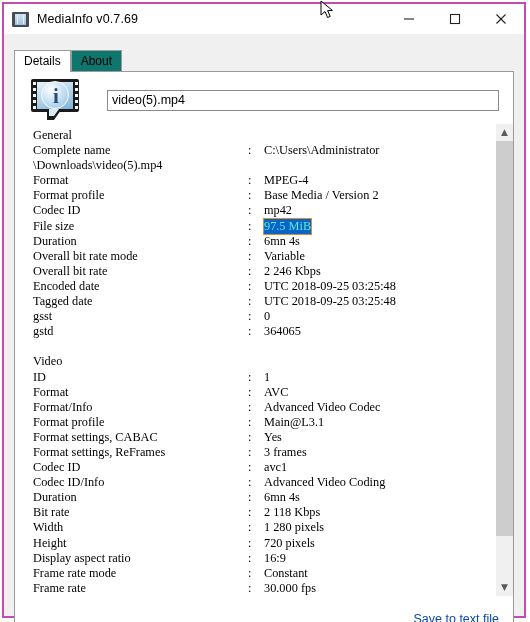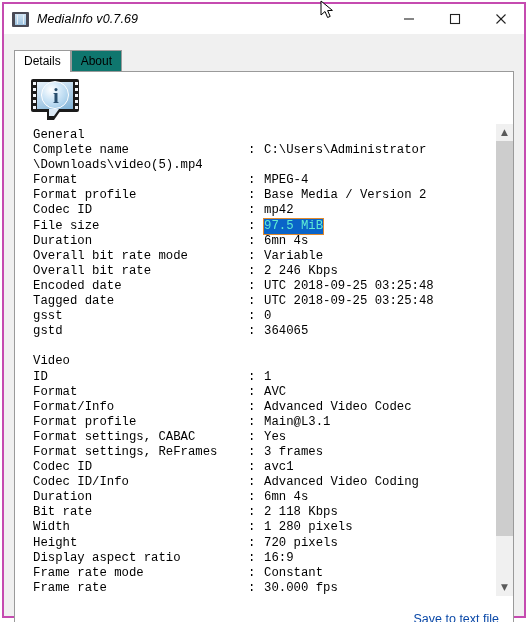--- a/index.html
+++ b/index.html
@@ -48,21 +48,20 @@
   #app-icon .bar1, #app-icon .bar2 {
     position: absolute; top: 3px;
     width: 1px; height: 9px; background: #e9eef4;
   }
   #app-icon .bar1 { left: 5px; }
   #app-icon .bar2 { left: 11px; }
   #title-text {
     font-size: 12.5px;
     color: #000;
     letter-spacing: 0.1px;
-    font-style: italic;
   }
   #window-controls {
     position: absolute;
     right: 0; top: 0;
     height: 30px;
     display: flex;
     align-items: stretch;
   }
   .winbtn {
     width: 46px;
@@ -198,21 +197,21 @@
   
   #info-wrap {
     flex: 1 1 auto;
     display: flex;
     position: relative;
     overflow: hidden;
     background: #ffffff;
   }
   #info-text {
     flex: 1 1 auto;
-    font-family: Liberation Mono, monospace;
+    font-family: Liberation Serif, serif;
     font-size: 12.3px;
     line-height: 15.1px;
     color: #000;
     padding: 4px 16px 0 18px;
     overflow: hidden;
     white-space: pre;
     box-sizing: border-box;
   }
   .row { display: block; height: 15.1px; }
   .k { display: inline-block; width: 215px; }
@@ -327,20 +326,21 @@
         <div class="perf" style="left:43.5px;top:9px"></div>
         <div class="perf" style="left:43.5px;top:15px"></div>
         <div class="perf" style="left:43.5px;top:21px"></div>
         <div class="perf" style="left:43.5px;top:27px"></div>
         <div class="tail"></div>
         <div class="tail-in"></div>
         <div class="circle">
           <div class="ichar">i</div>
         </div>
       </div>
+      <input id="filename-field" type="text" value="video(5).mp4" style="">
     </div>
 
     <div id="info-wrap">
       <div id="info-text"><span class="row">General</span><span class="row"><span class="k">Complete name</span><span class="sep">:</span><span class="v">C:\Users\Administrator</span></span><span class="row"><span class="k">\Downloads\video(5).mp4</span></span><span class="row"><span class="k">Format</span><span class="sep">:</span><span class="v">MPEG-4</span></span><span class="row"><span class="k">Format profile</span><span class="sep">:</span><span class="v">Base Media / Version 2</span></span><span class="row"><span class="k">Codec ID</span><span class="sep">:</span><span class="v">mp42</span></span><span class="row"><span class="k">File size</span><span class="sep">:</span><span class="v sel">97.5 MiB</span></span><span class="row"><span class="k">Duration</span><span class="sep">:</span><span class="v">6mn 4s</span></span><span class="row"><span class="k">Overall bit rate mode</span><span class="sep">:</span><span class="v">Variable</span></span><span class="row"><span class="k">Overall bit rate</span><span class="sep">:</span><span class="v">2 246 Kbps</span></span><span class="row"><span class="k">Encoded date</span><span class="sep">:</span><span class="v">UTC 2018-09-25 03:25:48</span></span><span class="row"><span class="k">Tagged date</span><span class="sep">:</span><span class="v">UTC 2018-09-25 03:25:48</span></span><span class="row"><span class="k">gsst</span><span class="sep">:</span><span class="v">0</span></span><span class="row"><span class="k">gstd</span><span class="sep">:</span><span class="v">364065</span></span><span class="blank"></span><span class="row">Video</span><span class="row"><span class="k">ID</span><span class="sep">:</span><span class="v">1</span></span><span class="row"><span class="k">Format</span><span class="sep">:</span><span class="v">AVC</span></span><span class="row"><span class="k">Format/Info</span><span class="sep">:</span><span class="v">Advanced Video Codec</span></span><span class="row"><span class="k">Format profile</span><span class="sep">:</span><span class="v">Main@L3.1</span></span><span class="row"><span class="k">Format settings, CABAC</span><span class="sep">:</span><span class="v">Yes</span></span><span class="row"><span class="k">Format settings, ReFrames</span><span class="sep">:</span><span class="v">3 frames</span></span><span class="row"><span class="k">Codec ID</span><span class="sep">:</span><span class="v">avc1</span></span><span class="row"><span class="k">Codec ID/Info</span><span class="sep">:</span><span class="v">Advanced Video Coding</span></span><span class="row"><span class="k">Duration</span><span class="sep">:</span><span class="v">6mn 4s</span></span><span class="row"><span class="k">Bit rate</span><span class="sep">:</span><span class="v">2 118 Kbps</span></span><span class="row"><span class="k">Width</span><span class="sep">:</span><span class="v">1 280 pixels</span></span><span class="row"><span class="k">Height</span><span class="sep">:</span><span class="v">720 pixels</span></span><span class="row"><span class="k">Display aspect ratio</span><span class="sep">:</span><span class="v">16:9</span></span><span class="row"><span class="k">Frame rate mode</span><span class="sep">:</span><span class="v">Constant</span></span><span class="row"><span class="k">Frame rate</span><span class="sep">:</span><span class="v">30.000 fps</span></span></div>
       <div id="scrollbar">
         <div id="sb-up">
           <span class="arrow-glyph">▲</span>
         </div>
         <div id="sb-track">
           <div id="sb-thumb"></div>

